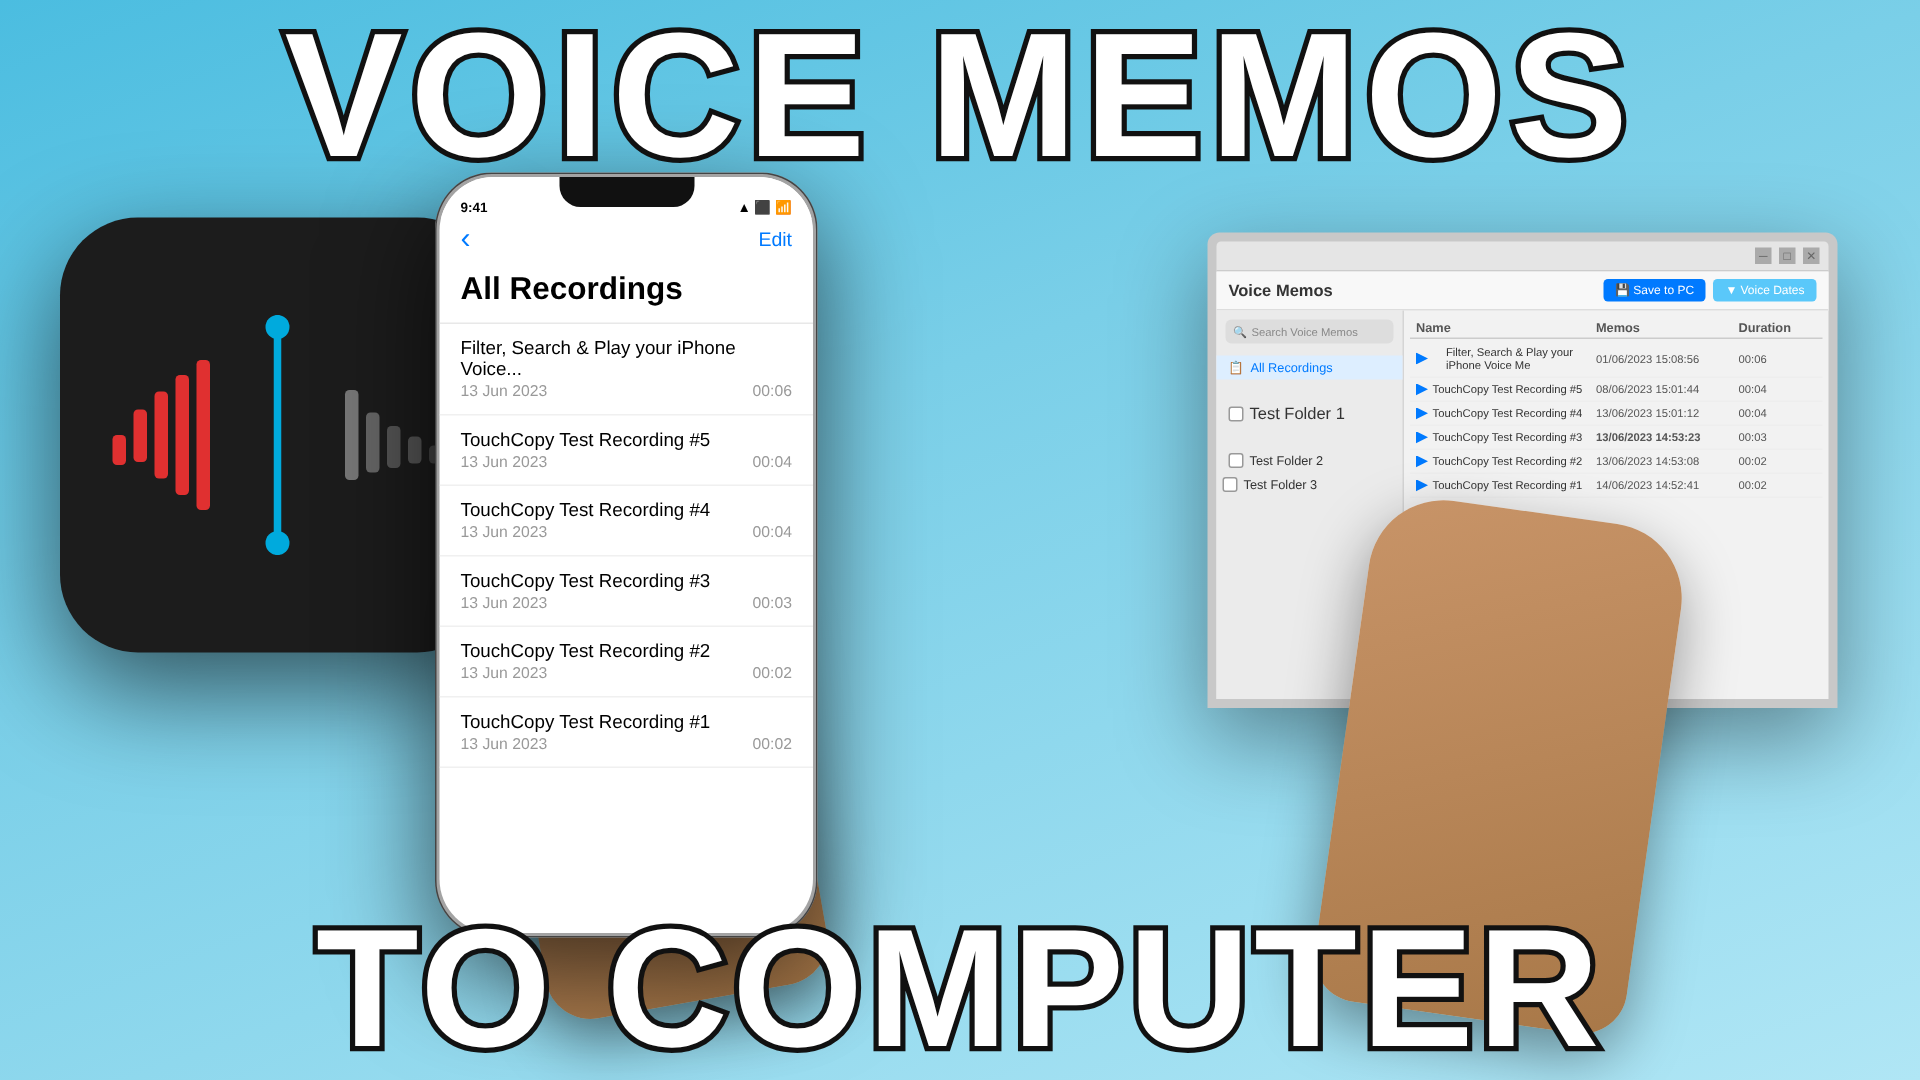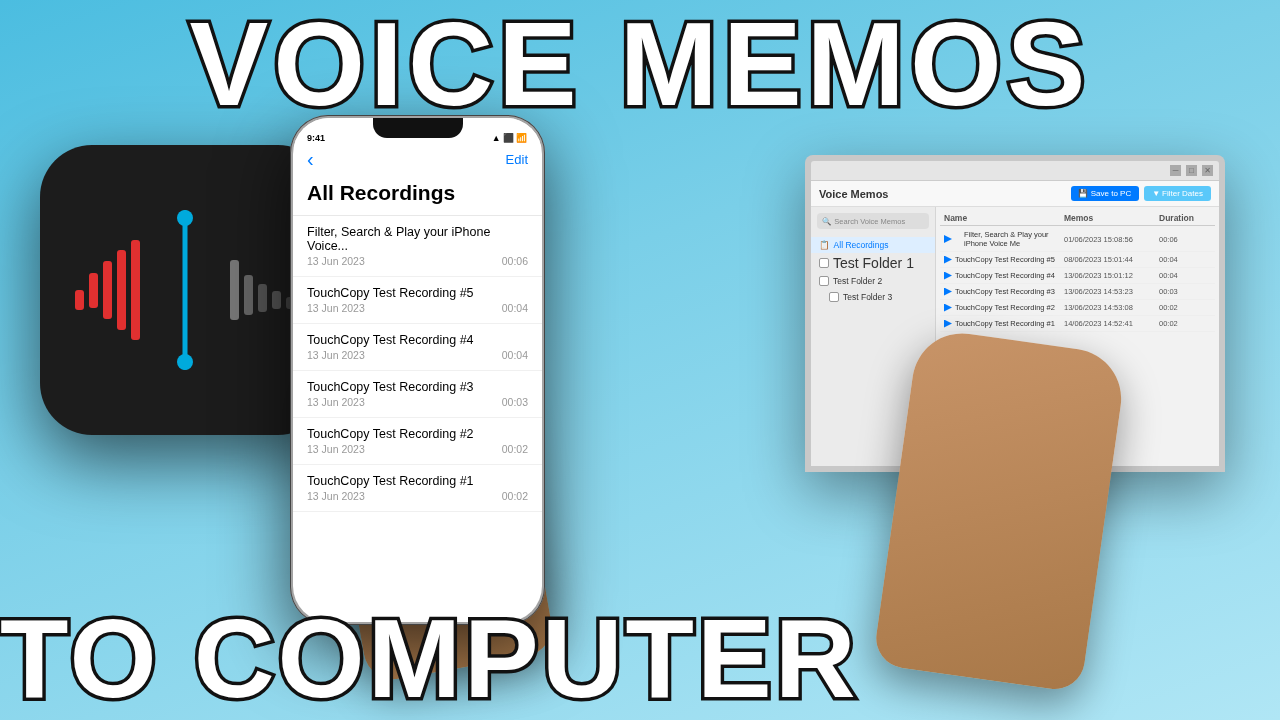--- a/index.html
+++ b/index.html
@@ -14,21 +14,21 @@
   </style>
 </head>
 <body>
 
 <div style="position:absolute;width:100%;height:100%;background:linear-gradient(160deg,#4bbde0 0%,#7acfe8 40%,#b0e6f5 100%);z-index:0;"></div>
 
 <div style="position:absolute;top:5px;left:0;width:100%;text-align:center;font-size:118px;font-weight:900;
             color:white;text-transform:uppercase;letter-spacing:5px;
             -webkit-text-stroke:7px #111;paint-order:stroke fill;z-index:20;line-height:1;font-family:'Arial Black',Arial,sans-serif;">VOICE MEMOS</div>
 
-<div style="position:absolute;bottom:5px;left:0;width:100%;text-align:left;font-size:112px;font-weight:900;
+<div style="position:absolute;bottom:5px;left:0;width:100%;text-align:center;font-size:112px;font-weight:900;
             color:white;text-transform:uppercase;letter-spacing:3px;
             -webkit-text-stroke:7px #111;paint-order:stroke fill;z-index:20;line-height:1;font-family:'Arial Black',Arial,sans-serif;">TO COMPUTER</div>
 
 <div style="position:absolute;left:40px;top:145px;width:290px;height:290px;background:#1c1c1c;border-radius:52px;
             z-index:5;display:flex;align-items:center;justify-content:center;
             box-shadow:0 25px 70px rgba(0,0,0,0.6);">
   <div style="position:relative;width:220px;height:160px;display:flex;align-items:center;justify-content:center;">
 
     <div style="position:absolute;left:50%;transform:translateX(-50%);width:5px;height:160px;background:#00aadd;border-radius:3px;z-index:1;">
     </div>
@@ -149,46 +149,46 @@
       <div style="display:flex;justify-content:space-between;align-items:center;padding:5px 8px;
                   background:#f8f8f8;border-bottom:1px solid #ddd;">
         <span style="font-size:11px;font-weight:700;color:#333;">Voice Memos</span>
         <div style="display:flex;gap:5px;">
           <button style="background:#007AFF;color:white;border:none;border-radius:3px;padding:3px 8px;font-size:8px;cursor:pointer;display:flex;align-items:center;gap:2px;">
             <span>💾</span>
             <span>Save to PC</span>
           </button>
           <button style="background:#5ac8fa;color:white;border:none;border-radius:3px;padding:3px 8px;font-size:8px;cursor:pointer;display:flex;align-items:center;gap:2px;">
             <span>▼</span>
-            <span>Filter Dates</span>
+            <span>Voice Dates</span>
           </button>
         </div>
       </div>
 
       <div style="display:flex;flex:1;">
 
         <div style="width:125px;background:#ebebeb;border-right:1px solid #d5d5d5;padding:6px 0;">
 
           <div style="margin:0 6px 8px;background:#ddd;border-radius:4px;height:16px;
                       display:flex;align-items:center;padding:0 5px;font-size:7.5px;color:#888;">
             🔍 <span style="margin-left:3px;">Search Voice Memos</span>
           </div>
           <div style="padding:3px 8px;font-size:8.5px;color:#007AFF;background:#ddeeff;display:flex;align-items:center;gap:4px;cursor:pointer;">
             <span>📋</span>
             <span>All Recordings</span>
           </div>
-          <div style="padding:2px 8px;font-size:14px;color:#333;display:flex;align-items:center;gap:4px;cursor:pointer;">
+          <div style="padding:17px 8px;font-size:11px;color:#333;display:flex;align-items:center;gap:4px;cursor:pointer;">
             <span style="width:10px;height:10px;border:1px solid #999;border-radius:2px;background:#fff;display:inline-block;"></span>
             <span>Test Folder 1</span>
           </div>
           <div style="padding:3px 8px;font-size:8.5px;color:#333;display:flex;align-items:center;gap:4px;cursor:pointer;">
             <span style="width:10px;height:10px;border:1px solid #999;border-radius:2px;background:#fff;display:inline-block;"></span>
             <span>Test Folder 2</span>
           </div>
-          <div style="padding:3px 18px;font-size:8.5px;color:#333;display:flex;align-items:center;gap:4px;cursor:pointer;">
+          <div style="padding:3px 4px;font-size:8.5px;color:#333;display:flex;align-items:center;gap:4px;cursor:pointer;">
             <span style="width:10px;height:10px;border:1px solid #999;border-radius:2px;background:#fff;display:inline-block;"></span>
             <span>Test Folder 3</span>
           </div>
         </div>
 
         <div style="flex:1;padding:4px;">
 
           <div style="display:grid;grid-template-columns:1fr 95px 52px;border-bottom:1px solid #ccc;padding:2px 4px;margin-bottom:1px;">
             <span style="font-size:8.5px;font-weight:700;color:#555;">Name</span>
             <span style="font-size:8.5px;font-weight:700;color:#555;">Memos</span>
@@ -217,21 +217,21 @@
               <span>TouchCopy Test Recording #4</span>
             </span>
             <span style="font-size:7.5px;color:#555;">13/06/2023 15:01:12</span>
             <span style="font-size:7.5px;color:#555;">00:04</span>
           </div>
           <div style="display:grid;grid-template-columns:1fr 95px 52px;padding:3px 4px;border-bottom:1px solid #eee;align-items:center;">
             <span style="font-size:7.5px;color:#333;display:flex;align-items:center;gap:3px;">
               <span style="width:8px;height:8px;background:#007AFF;clip-path:polygon(0 0,100% 50%,0 100%);display:inline-block;flex-shrink:0;"></span>
               <span>TouchCopy Test Recording #3</span>
             </span>
-            <span style="font-size:7.5px;color:#555;">13/06/2023 14:53:23</span>
+            <span style="font-size:7.5px;color:#555;font-weight:bold;">13/06/2023 14:53:23</span>
             <span style="font-size:7.5px;color:#555;">00:03</span>
           </div>
           <div style="display:grid;grid-template-columns:1fr 95px 52px;padding:3px 4px;border-bottom:1px solid #eee;align-items:center;">
             <span style="font-size:7.5px;color:#333;display:flex;align-items:center;gap:3px;">
               <span style="width:8px;height:8px;background:#007AFF;clip-path:polygon(0 0,100% 50%,0 100%);display:inline-block;flex-shrink:0;"></span>
               <span>TouchCopy Test Recording #2</span>
             </span>
             <span style="font-size:7.5px;color:#555;">13/06/2023 14:53:08</span>
             <span style="font-size:7.5px;color:#555;">00:02</span>
           </div>

